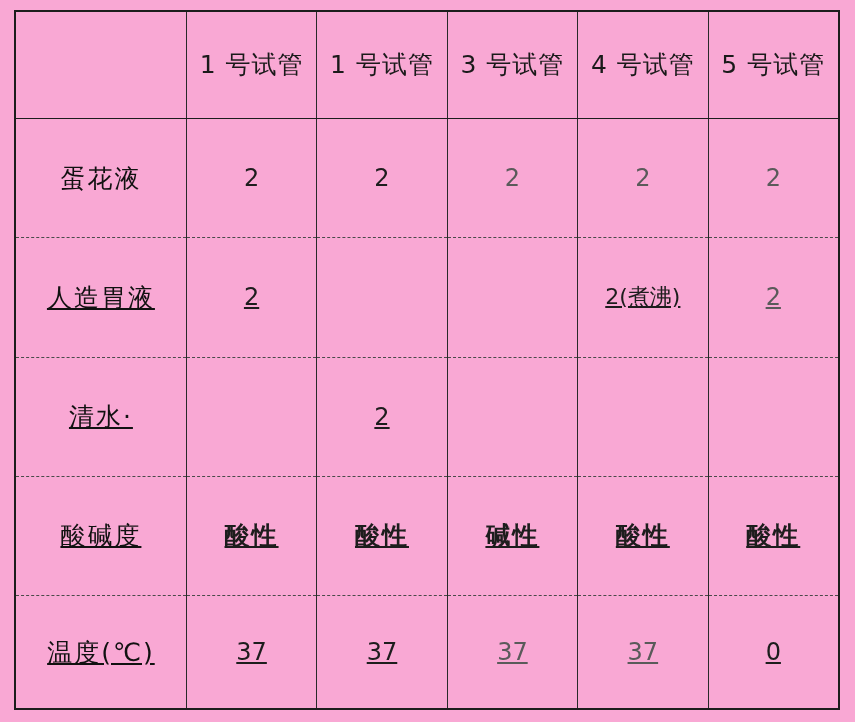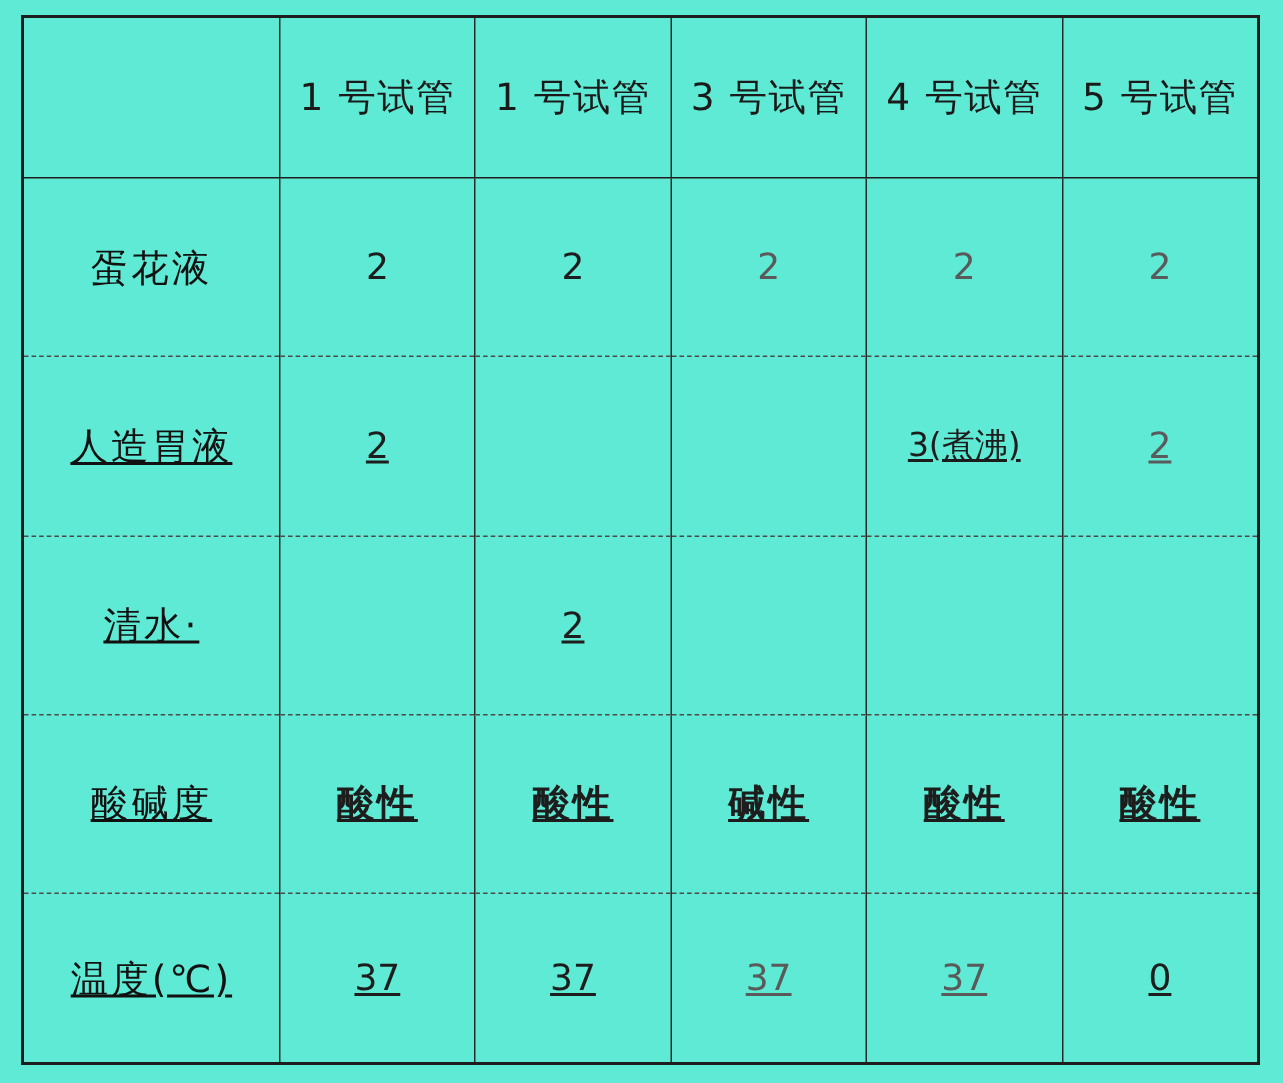--- a/index.html
+++ b/index.html
@@ -12,21 +12,21 @@
     height: 722px;
     font-family: "DejaVu Sans", sans-serif;
     color: #111111;
     position: relative;
     overflow: hidden;
   }
   .page {
     width: 855px;
     height: 722px;
     position: relative;
-    background: #5eead4;
+    background: #f9a8d4;
   }
   .table-wrap {
     position: absolute;
     left: 14px;
     top: 10px;
     width: 826px;
     height: 700px;
   }
   table.exp-table {
     width: 826px;
@@ -124,21 +124,21 @@
           <td class="col-tube val-cell faint">2</td>
           <td class="col-tube val-cell faint">2</td>
           <td class="col-tube val-cell faint">2</td>
         </tr>
 
         <tr class="r-body row-sep">
           <td class="col-label rowlabel-cell">人造胃液</td>
           <td class="col-tube val-cell">2</td>
           <td class="col-tube val-cell empty-cell"></td>
           <td class="col-tube val-cell empty-cell"></td>
-          <td class="col-tube val-cell small-note">3(煮沸)</td>
+          <td class="col-tube val-cell small-note">2(煮沸)</td>
           <td class="col-tube val-cell faint">2</td>
         </tr>
 
 
         <tr class="r-body row-sep">
           <td class="col-label rowlabel-cell">清水·</td>
           <td class="col-tube val-cell empty-cell"></td>
           <td class="col-tube val-cell">2</td>
           <td class="col-tube val-cell empty-cell"></td>
           <td class="col-tube val-cell empty-cell"></td>

